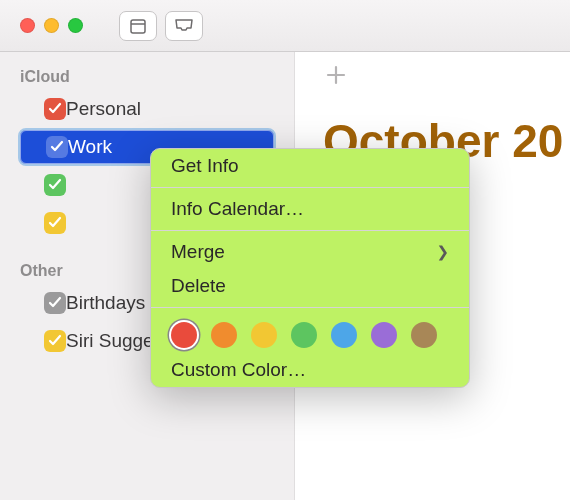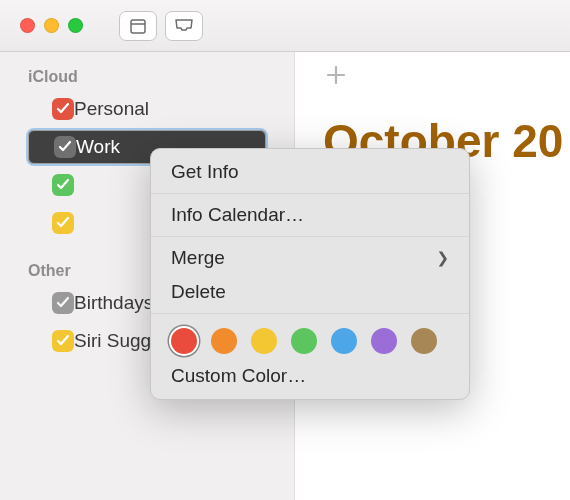--- a/index.html
+++ b/index.html
@@ -30,40 +30,40 @@
       border: 1px solid #c7c5c6;
       border-radius: 7px;
       background: #fff;
       display: flex; align-items: center; justify-content: center;
       color: #6d6b6c;
     }
     .content { display: flex; height: calc(100% - 52px); }
     .sidebar {
       width: 295px;
       background: #f1eff0;
-      padding: 10px 8px;
+      padding: 10px 0;
       border-right: 1px solid #e0dedf;
       flex-shrink: 0;
     }
     .section-label {
       color: #8e8c8d;
       font-size: 16px;
       font-weight: 600;
       padding: 6px 20px 4px;
     }
     .cal-item {
       display: flex;
       align-items: center;
       padding: 4px 20px 4px 44px;
       font-size: 19px;
       color: #3a3839;
       height: 38px;
     }
     .cal-item.selected {
-      background: #404040;
+      background: #1d4ed8;
       color: #fff;
       border-radius: 8px;
       margin: 0 18px;
       padding-left: 26px;
       border: 2px solid #a6c8e8;
       outline: 1px solid rgba(255,255,255,0.5);
       outline-offset: -3px;
     }
     .checkbox {
       width: 22px; height: 22px;
@@ -93,25 +93,25 @@
       font-weight: 700;
       color: #a16207;
       position: absolute;
       top: 62px; left: 28px;
       white-space: nowrap;
     }
     .context-menu {
       position: absolute;
       top: 148px; left: 150px;
       width: 320px;
-      background: #e5e5e5;
+      background: #bef264;
       border: 1px solid #c9c7c8;
       border-radius: 10px;
       box-shadow: 0 10px 40px rgba(0,0,0,0.25);
-      padding: 6px 0;
+      padding: 0 0;
       z-index: 100;
     }
     .menu-item {
       padding: 6px 20px;
       font-size: 19px;
       color: #2a2829;
       display: flex;
       justify-content: space-between;
       align-items: center;
     }

